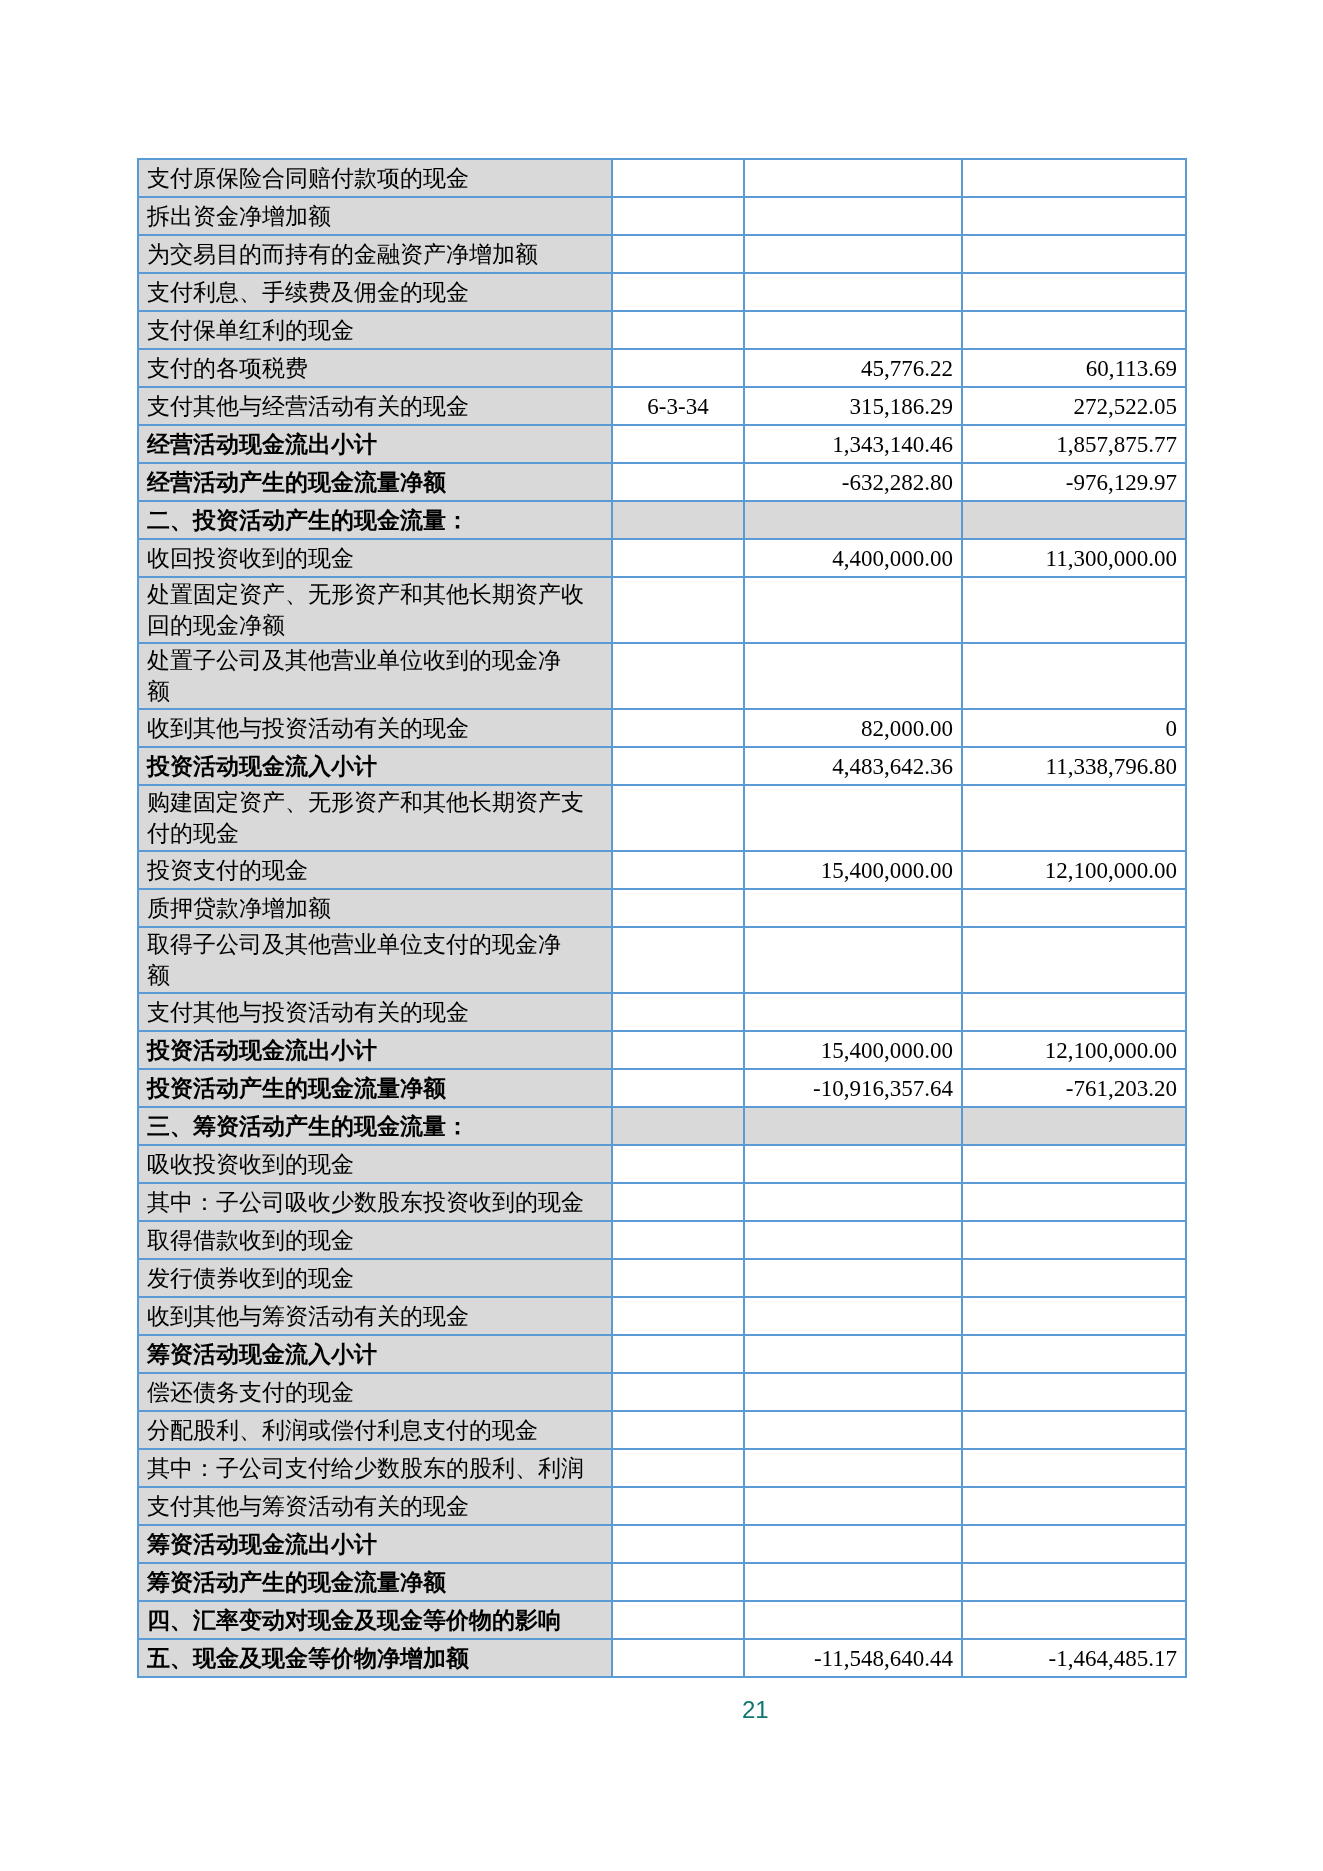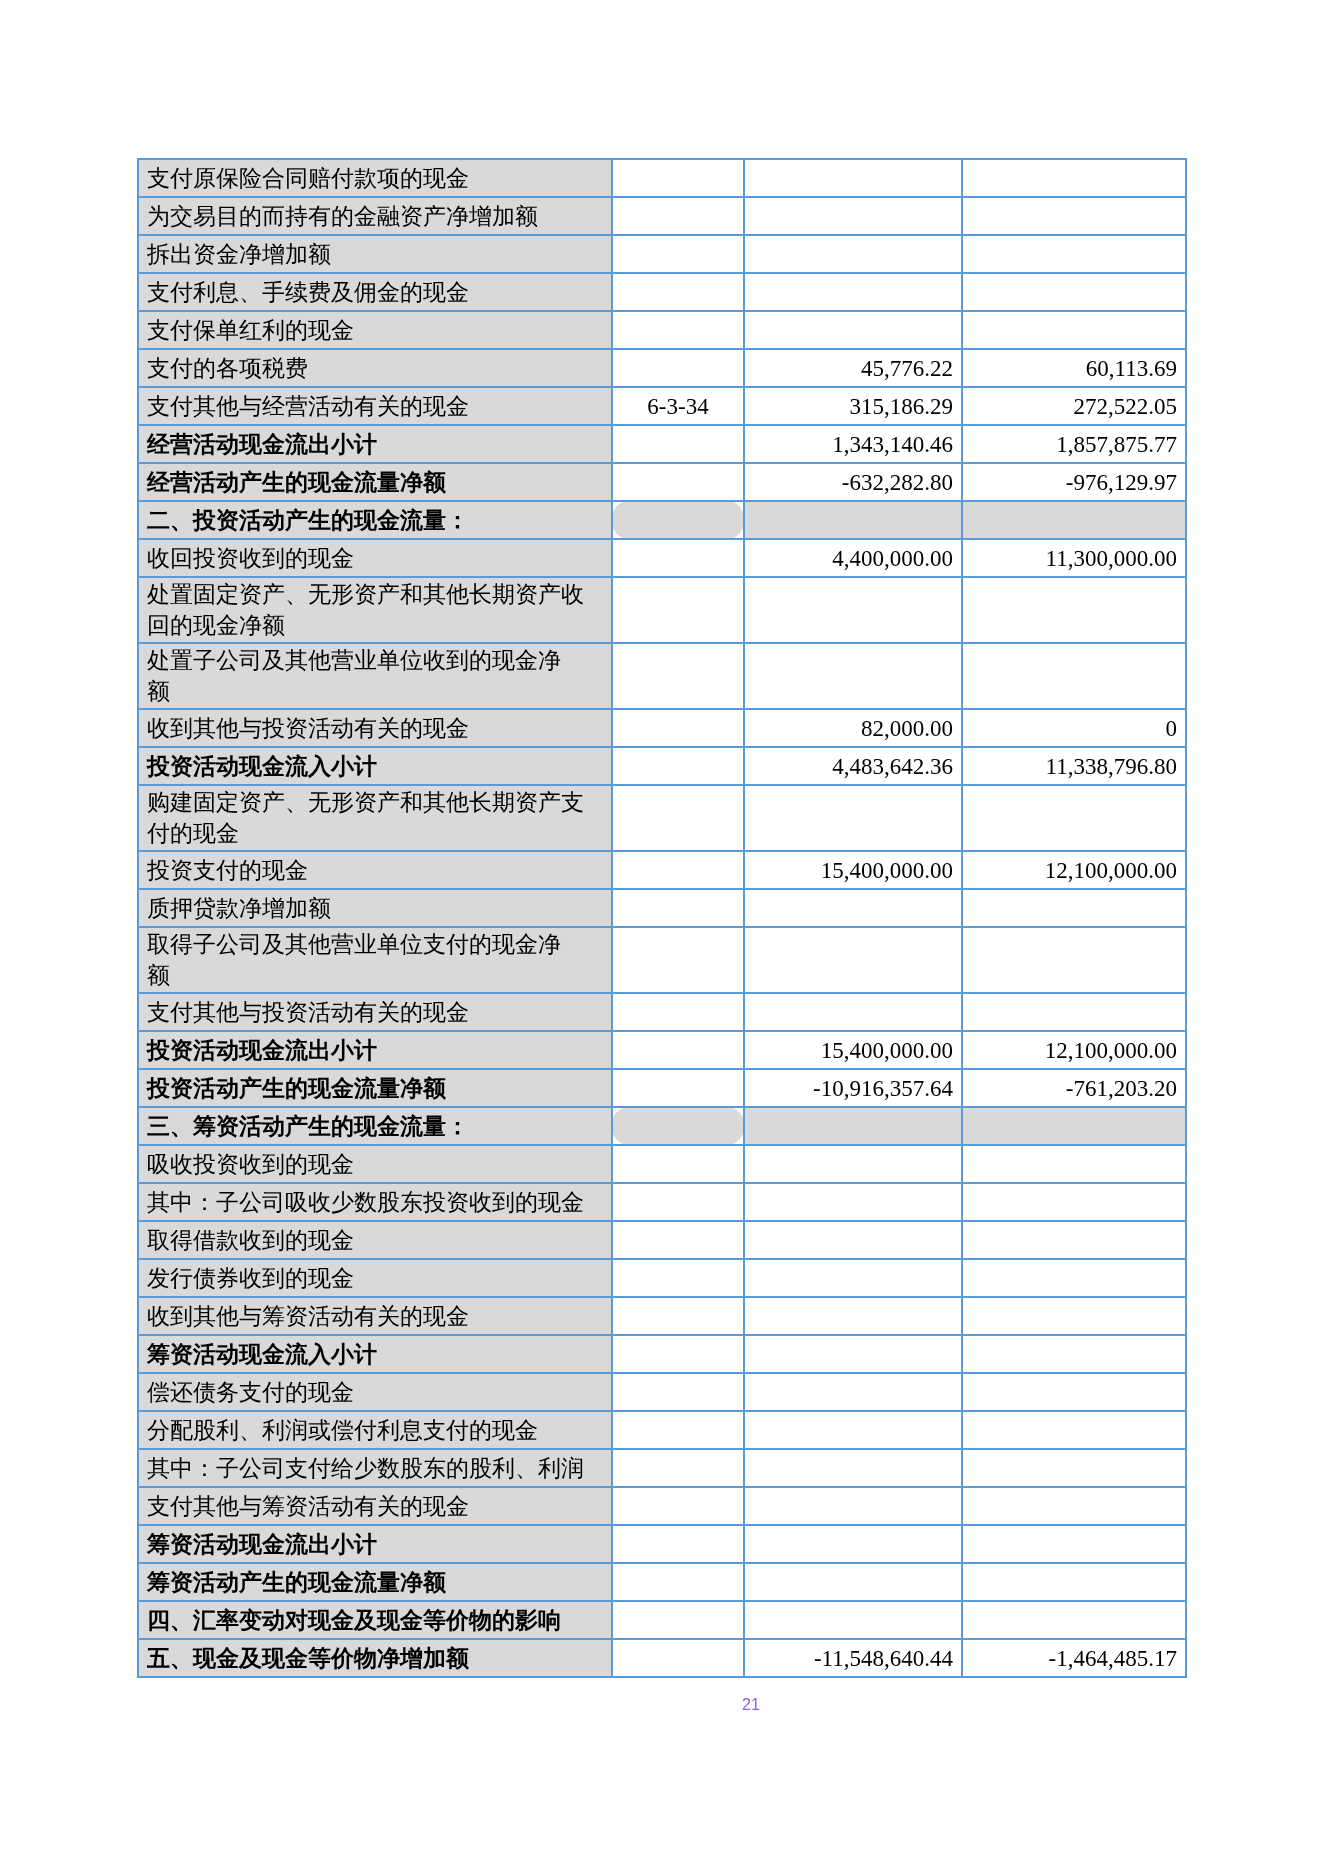--- a/index.html
+++ b/index.html
@@ -26,32 +26,32 @@
     font-size:23px;
     line-height:31px;
     overflow:hidden;
   }
   td.c-item{
     background:var(--shade,#d9d9d9);
     padding:1px 4px 1px 9px;
     text-align:left;
     white-space:pre;
   }
-  td.c-note{text-align:center;border-radius:17px;}
+  td.c-note{text-align:center;}
   td.c-num{text-align:right;}
   tr.r-section td{background:var(--shade,#d9d9d9);}
   tr.r-section td.c-item,
   tr.r-total td.c-item,
   tr.r-subtotal td.c-item{font-weight:bold;}
   tr.r-subtotal td.c-item{text-align:left;}
   .page-num{
     margin:18px 0 0 742px;
     font-family:"Liberation Sans","DejaVu Sans",sans-serif;
-    font-size:16px;
-    color:#8b5cf6;
+    font-size:24px;
+    color:#0f766e;
   }
 </style>
 </head>
 <body>
 
 <div class="page">
 
   <table class="cashflow">
     <colgroup>
       <col style="width:474px">
@@ -60,27 +60,27 @@
       <col style="width:224px">
     </colgroup>
     <tbody>
         <tr class="r-item">
           <td class="c-item">支付原保险合同赔付款项的现金</td>
           <td class="c-note"></td>
           <td class="c-num"></td>
           <td class="c-num"></td>
         </tr>
         <tr class="r-item">
+          <td class="c-item">拆出资金净增加额</td>
+          <td class="c-note"></td>
+          <td class="c-num"></td>
+          <td class="c-num"></td>
+        </tr>
+        <tr class="r-item">
           <td class="c-item">为交易目的而持有的金融资产净增加额</td>
-          <td class="c-note"></td>
-          <td class="c-num"></td>
-          <td class="c-num"></td>
-        </tr>
-        <tr class="r-item">
-          <td class="c-item">拆出资金净增加额</td>
           <td class="c-note"></td>
           <td class="c-num"></td>
           <td class="c-num"></td>
         </tr>
         <tr class="r-item">
           <td class="c-item">支付利息、手续费及佣金的现金</td>
           <td class="c-note"></td>
           <td class="c-num"></td>
           <td class="c-num"></td>
         </tr>

